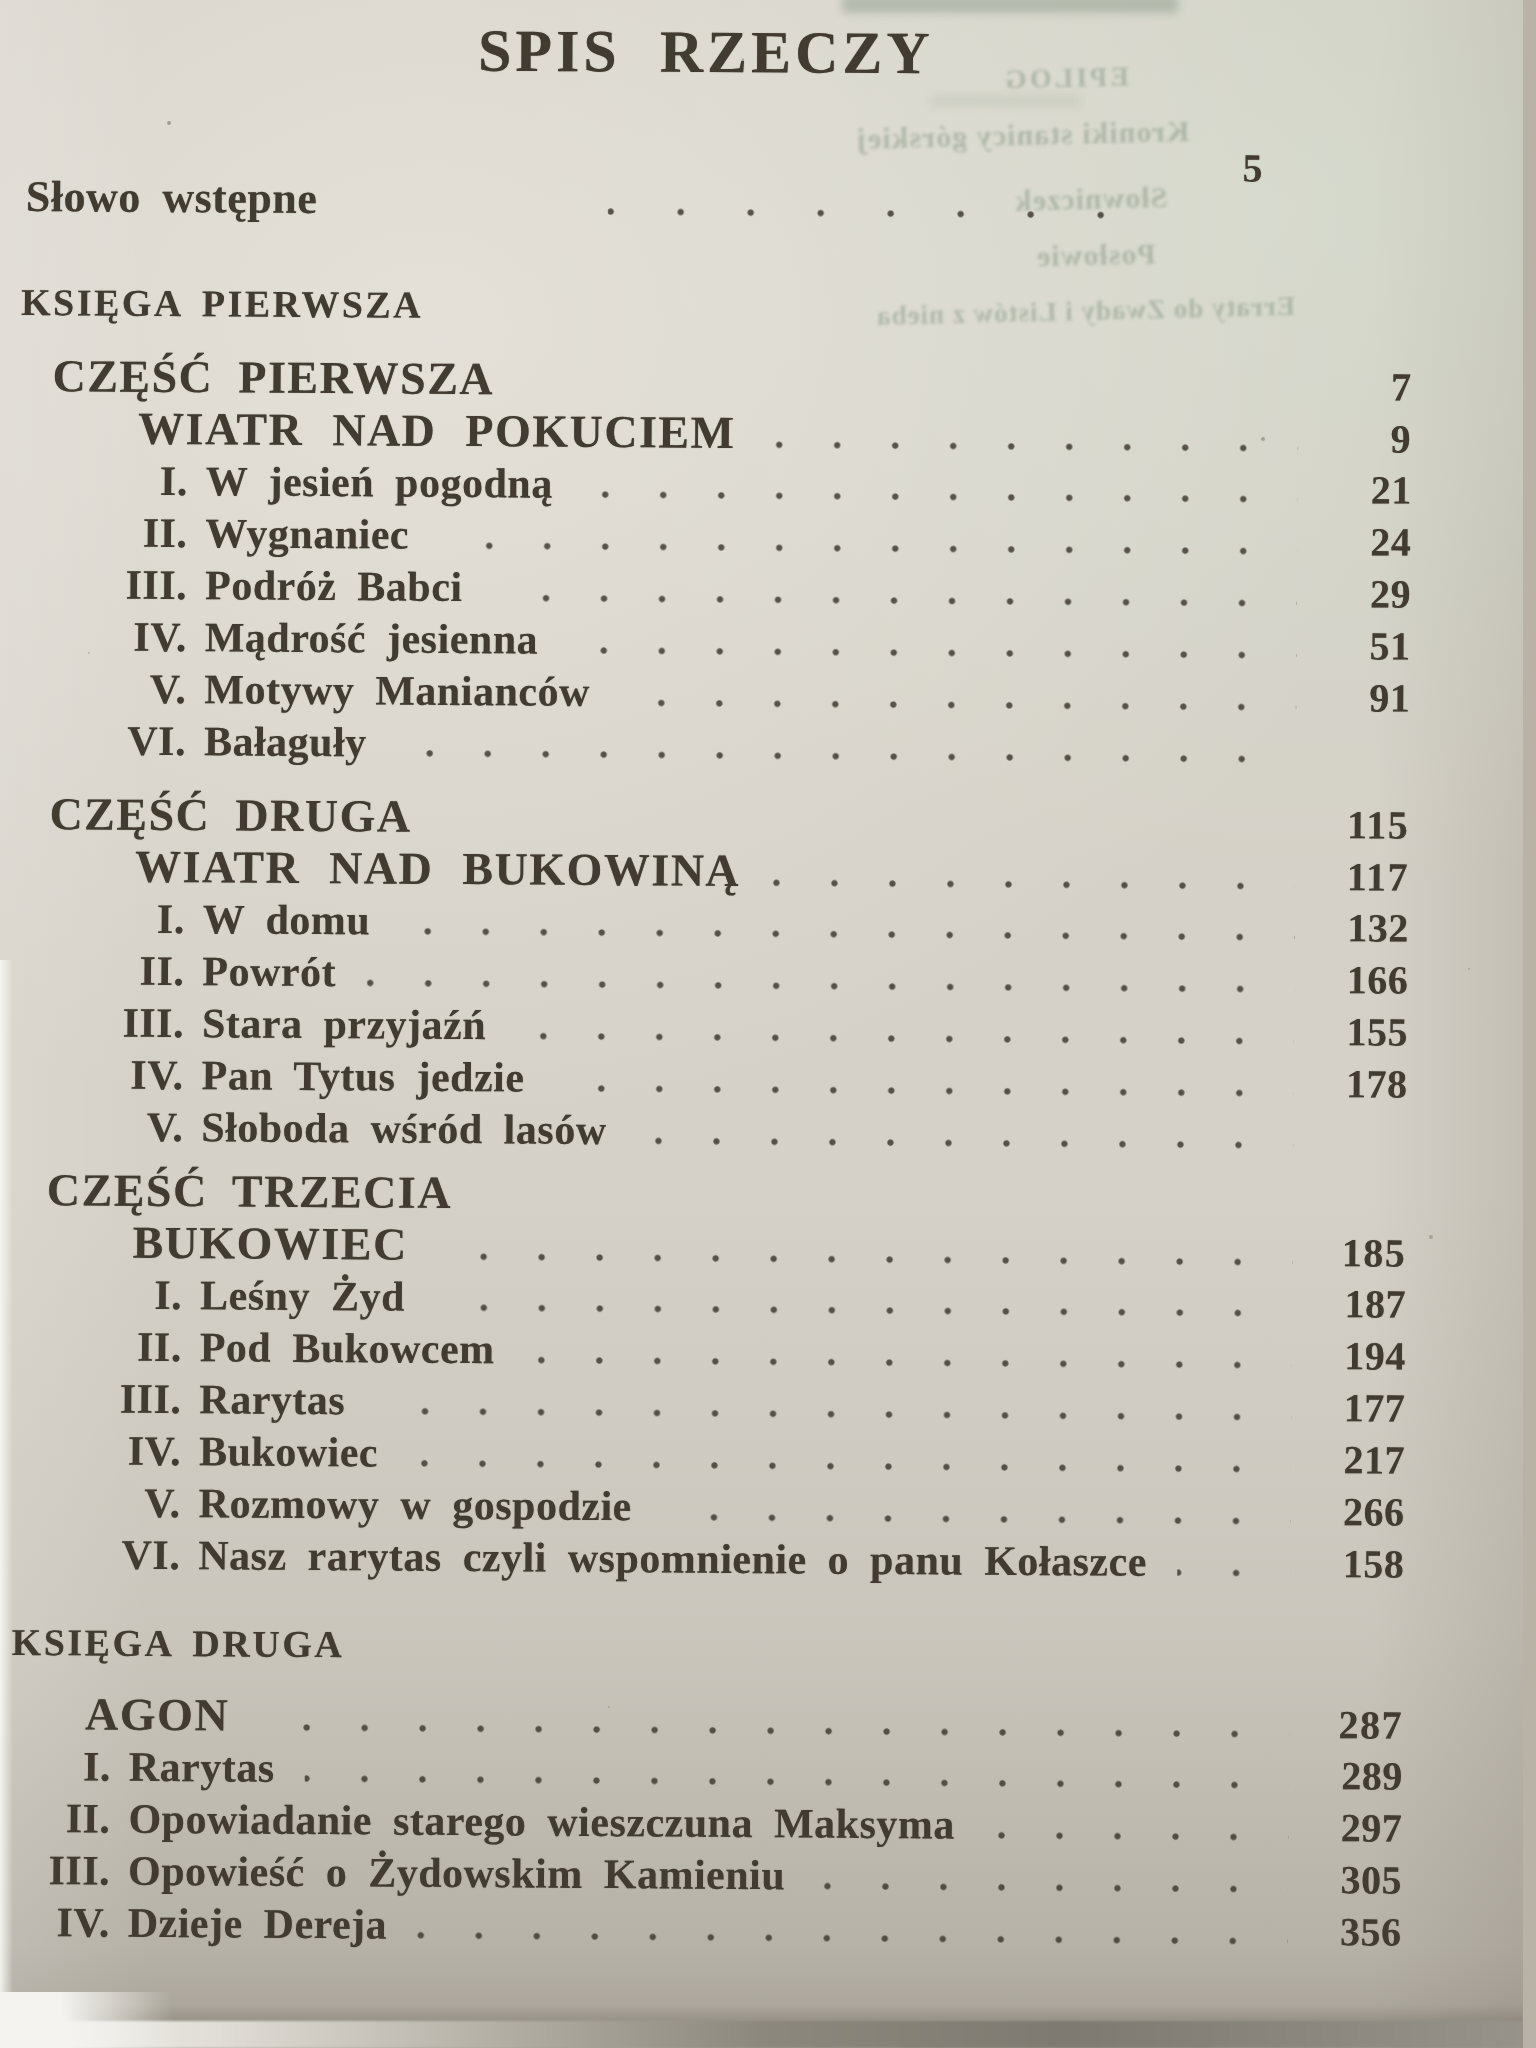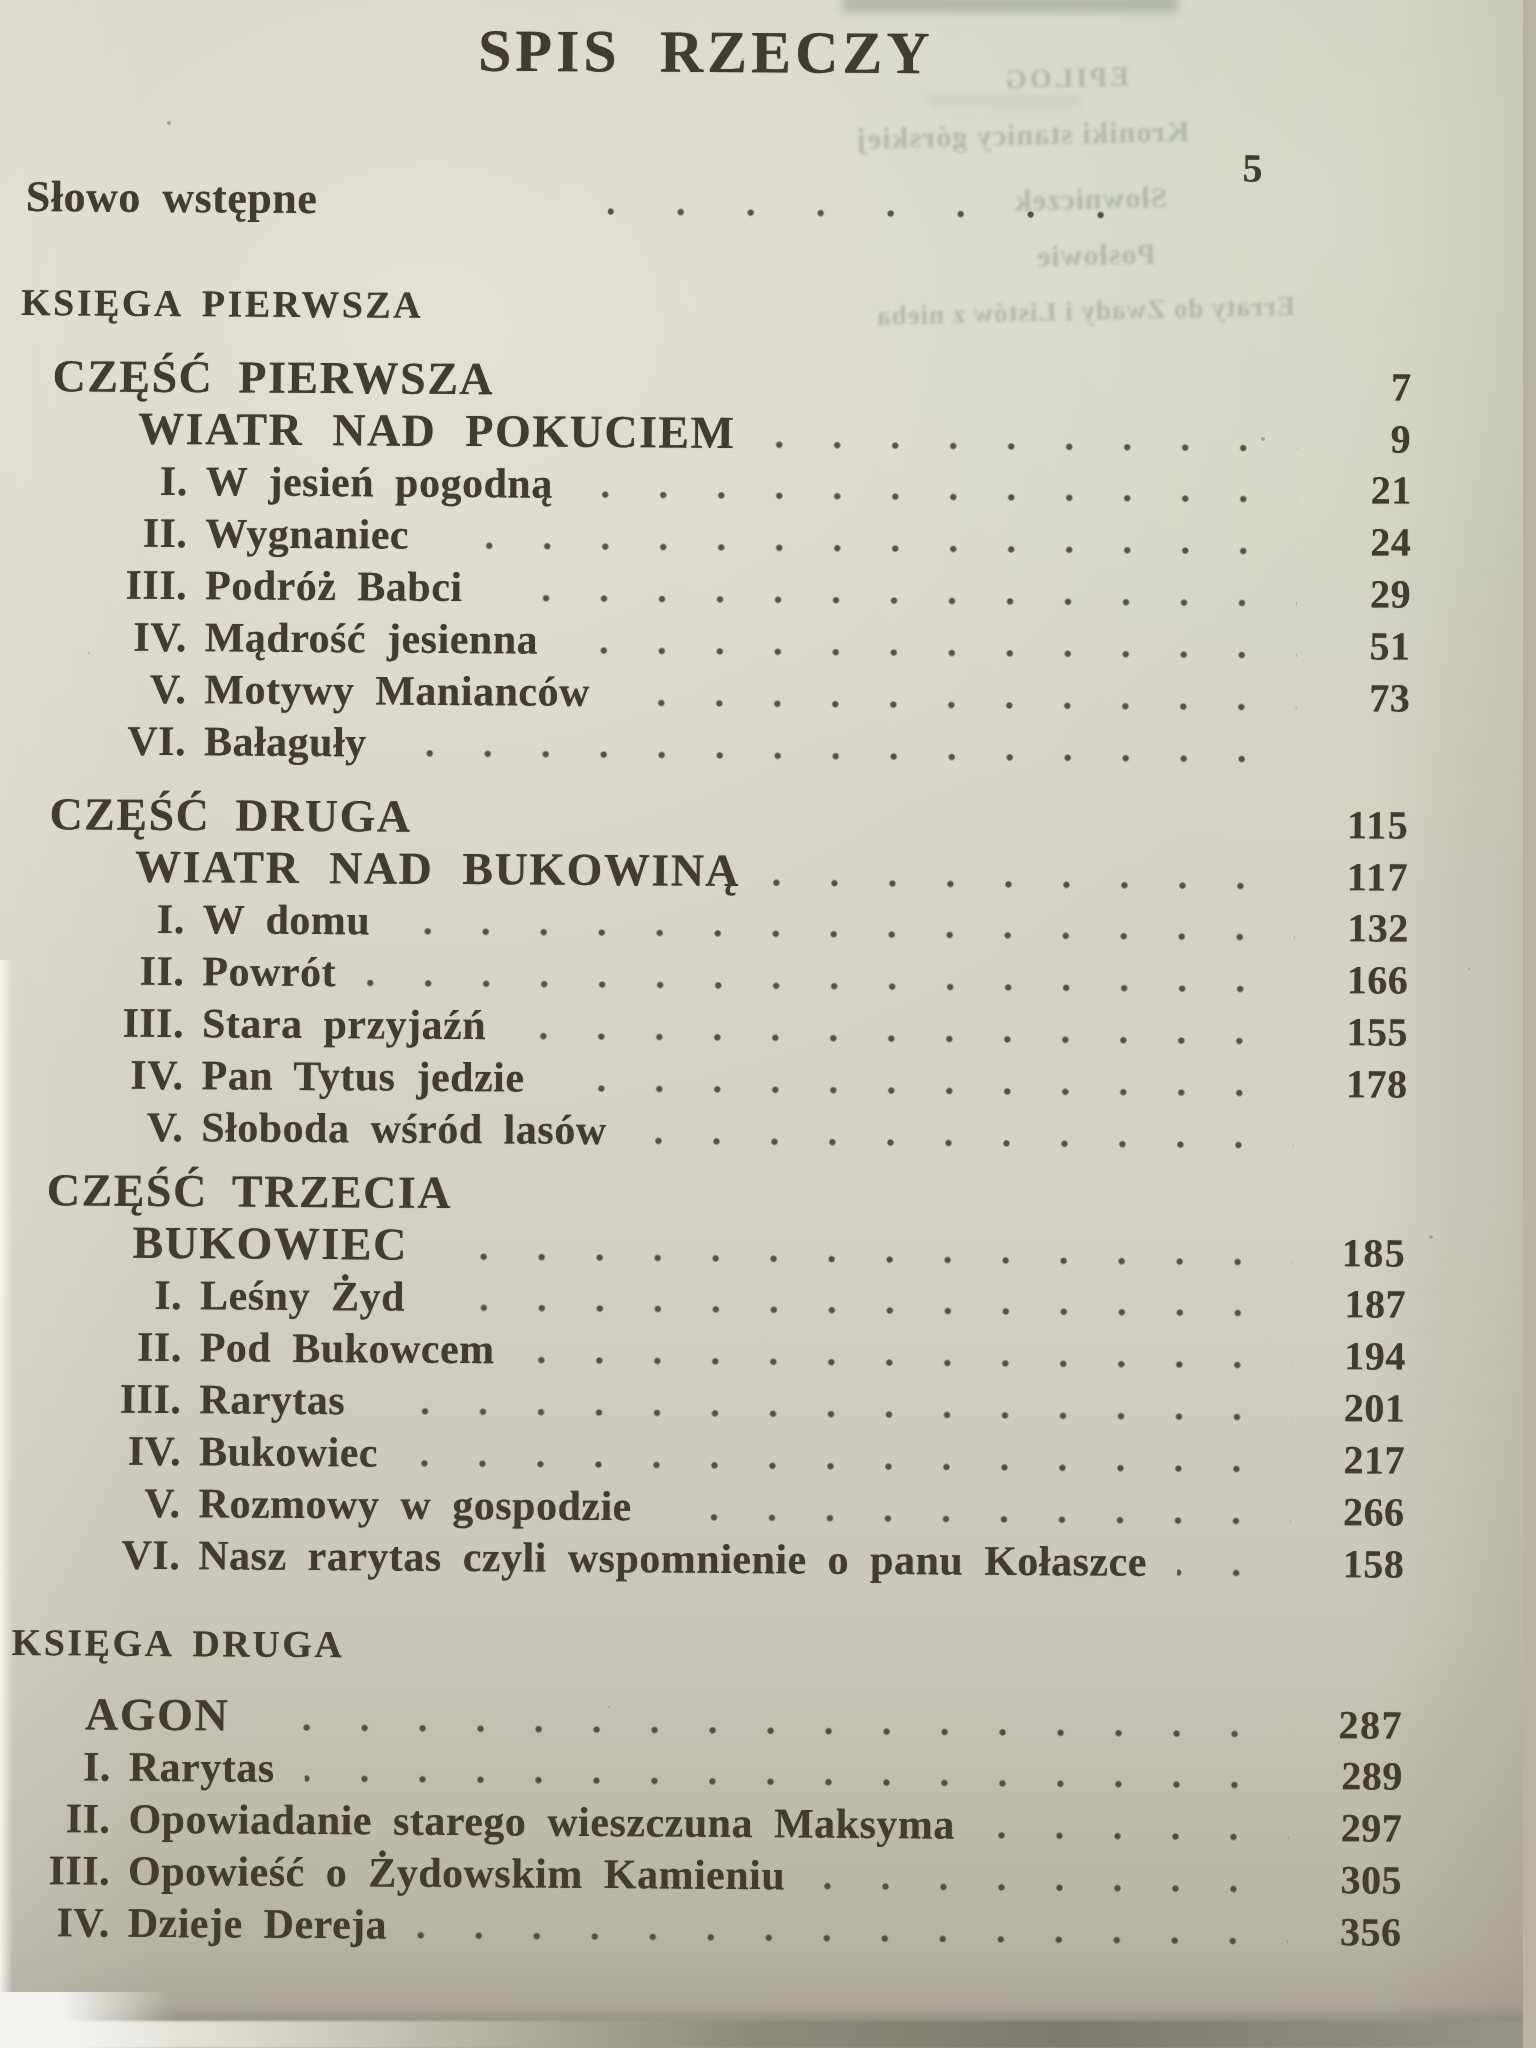--- a/index.html
+++ b/index.html
@@ -137,21 +137,21 @@
             <div class="row row-chapter">
               <span class="num">IV.</span>
               <span class="label">Mądrość jesienna</span>
               <span class="dots"></span>
               <span class="page-num">51</span>
             </div>
             <div class="row row-chapter">
               <span class="num">V.</span>
               <span class="label">Motywy Manianców</span>
               <span class="dots"></span>
-              <span class="page-num">73</span>
+              <span class="page-num">91</span>
             </div>
             <div class="row row-chapter">
               <span class="num">VI.</span>
               <span class="label">Bałaguły</span>
               <span class="dots"></span>
               <span class="page-num"></span>
             </div>
           </div>
           <div class="part part-1">
             <div class="row row-part">
@@ -213,21 +213,21 @@
             <div class="row row-chapter">
               <span class="num">II.</span>
               <span class="label">Pod Bukowcem</span>
               <span class="dots"></span>
               <span class="page-num">194</span>
             </div>
             <div class="row row-chapter">
               <span class="num">III.</span>
               <span class="label">Rarytas</span>
               <span class="dots"></span>
-              <span class="page-num">201</span>
+              <span class="page-num">177</span>
             </div>
             <div class="row row-chapter">
               <span class="num">IV.</span>
               <span class="label">Bukowiec</span>
               <span class="dots"></span>
               <span class="page-num">217</span>
             </div>
             <div class="row row-chapter">
               <span class="num">V.</span>
               <span class="label">Rozmowy w gospodzie</span>

